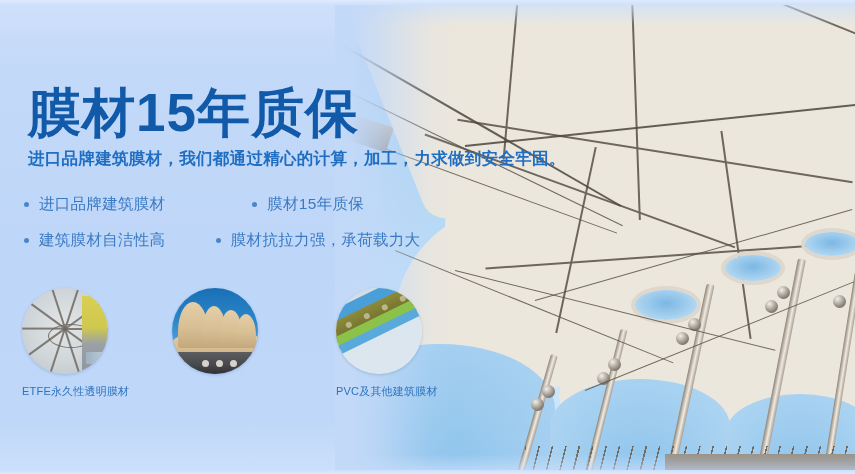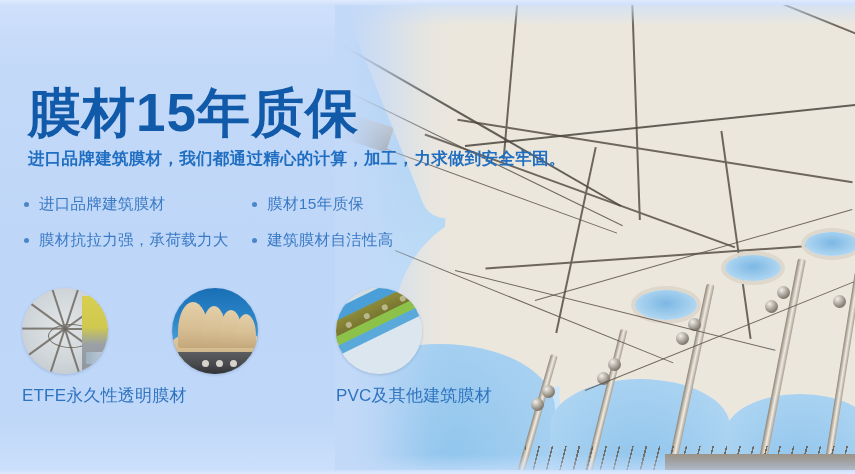--- a/index.html
+++ b/index.html
@@ -78,21 +78,21 @@
 
   
   #thumbs{position:absolute;left:0;top:288px;width:460px;}
   .tcell{position:absolute;width:120px;}
   .tcircle{
     position:relative;width:86px;height:86px;border-radius:50%;
     overflow:hidden;box-shadow:0 1px 3px rgba(40,70,120,.22);
   }
   .tcap{
     position:absolute;top:96px;left:0;
-    font-size:17px;color:#2f73bf;white-space:nowrap;letter-spacing:.2px;
+    font-size:11px;color:#2f73bf;white-space:nowrap;letter-spacing:.2px;
   }
 
   
   .t1bg{position:absolute;inset:0;background:radial-gradient(circle at 48% 45%,#e3e6e8 0%,#cfd5d9 55%,#b9c2c8 100%);}
   .t1rib{position:absolute;left:43px;top:40px;width:48px;height:1.6px;background:#6f6a61;transform-origin:left center;opacity:.85;}
   .t1ring{position:absolute;left:26px;top:36px;width:44px;height:22px;border:1.8px solid #6b665d;border-radius:50%;opacity:.9;}
   .t1side{position:absolute;right:0;top:8px;width:26px;height:78px;background:linear-gradient(180deg,#d8cf52 0%,#cfc94f 40%,#9aa0a6 62%,#8e959c 100%);}
   .t1small{position:absolute;right:2px;bottom:10px;width:20px;height:12px;background:linear-gradient(90deg,#9fb4c6,#c4d2dd);opacity:.9;}
 
   
@@ -188,27 +188,27 @@
         <div class="bitem c1">
           <span class="dot"></span>
           <span class="btxt">进口品牌建筑膜材</span>
         </div>
         <div class="bitem c2">
           <span class="dot"></span>
           <span class="btxt">膜材15年质保</span>
         </div>
       </div>
       <div class="brow">
+        <div class="bitem c2">
+          <span class="dot"></span>
+          <span class="btxt">建筑膜材自洁性高</span>
+        </div>
         <div class="bitem c1">
           <span class="dot"></span>
           <span class="btxt">膜材抗拉力强，承荷载力大</span>
-        </div>
-        <div class="bitem c2">
-          <span class="dot"></span>
-          <span class="btxt">建筑膜材自洁性高</span>
         </div>
       </div>
     </div>
 
     <div id="thumbs">
 
       <div class="tcell" style="left:22px;">
         <div class="tcircle">
           <div class="t1bg"></div>
           <div class="t1rib" style="transform:rotate(0deg);"></div>

